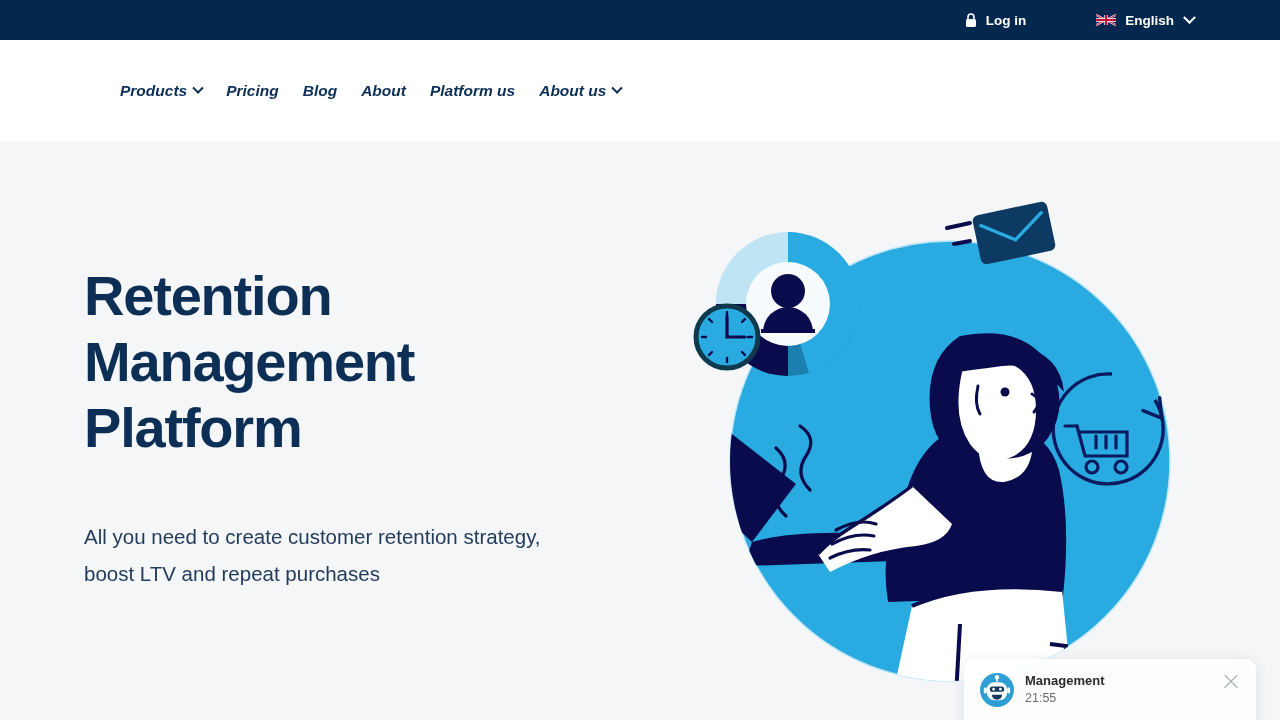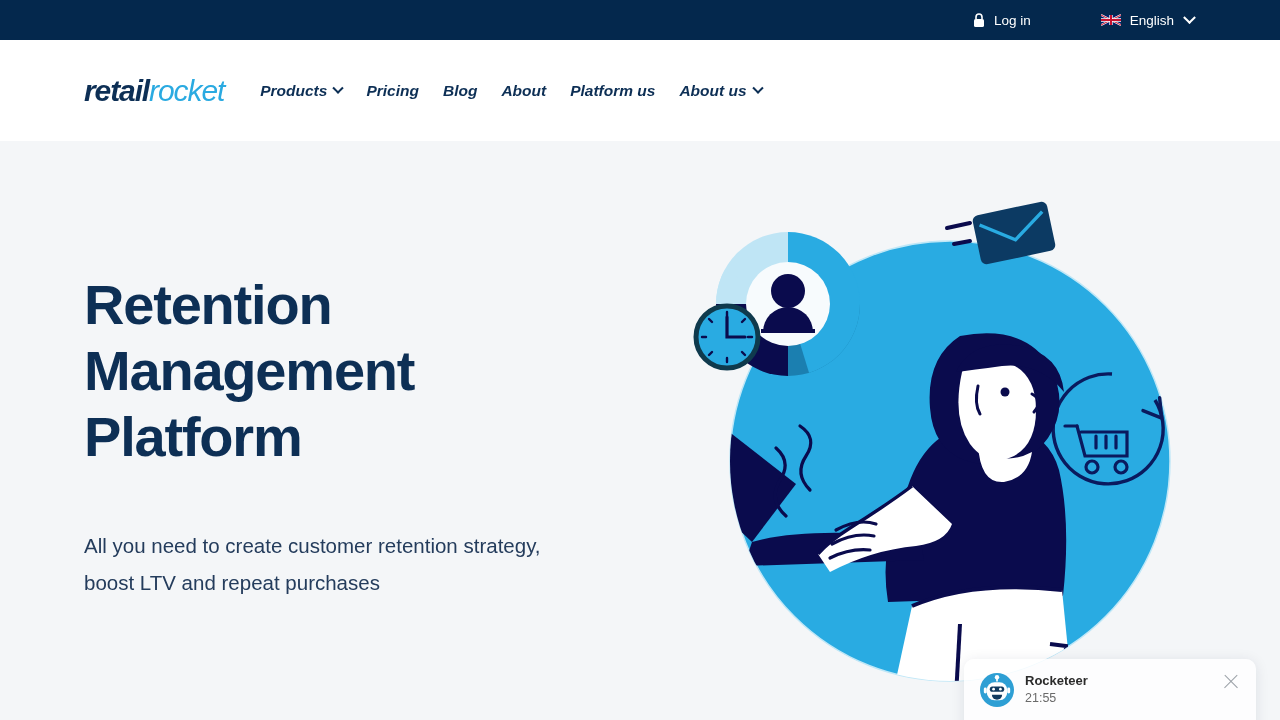--- a/index.html
+++ b/index.html
@@ -19,21 +19,21 @@
     justify-content: flex-end;
     padding-right: 86px;
     gap: 70px;
   }
   .topbar-item {
     display: flex;
     align-items: center;
     gap: 9px;
     color: #ffffff;
     font-size: 13.5px;
-    font-weight: 400;
+    font-weight: 700;
     cursor: pointer;
     white-space: nowrap;
   }
   .lock-icon { display: block; }
   .flag-icon {
     width: 20px; height: 14px;
     display: block;
     border-radius: 1px;
   }
   .chev {
@@ -120,21 +120,20 @@
     top: 122px;
     width: 560px;
   }
   .hero-title {
     color: #0d2f55;
     font-size: 56px;
     font-weight: 800;
     line-height: 1.18;
     letter-spacing: -1.2px;
     max-width: 420px;
-    margin-top: 9px;
   }
   .hero-sub {
     margin-top: 58px;
     color: #243c5c;
     font-size: 20.5px;
     line-height: 1.78;
     font-weight: 400;
     max-width: 470px;
   }
 
@@ -197,23 +196,20 @@
       <path d="M0,0 L60,30 M60,0 L0,30" stroke="#C8102E" stroke-width="3"></path>
       <path d="M30,0 V30 M0,15 H60" stroke="#fff" stroke-width="10"></path>
       <path d="M30,0 V30 M0,15 H60" stroke="#C8102E" stroke-width="6"></path>
     </svg>
     <span>English</span>
     <i class="chev"></i>
   </div>
 </div>
 
 <div class="header">
-  <div class="logo">
-    <span class="a">retail</span><span class="b">rocket</span>
-  </div>
 
   <nav class="nav">
     <div class="nav-item">
       <span>Products</span>
       <i class="chev-dark"></i>
     </div>
     <div class="nav-item">
       <span>Pricing</span>
     </div>
     <div class="nav-item">
@@ -355,21 +351,21 @@
         <circle cx="20" cy="5" r="2.6" fill="#ffffff"></circle>
         <rect x="8" y="11" width="24" height="21" rx="9" fill="#ffffff"></rect>
         <rect x="11.5" y="16" width="17" height="6" rx="3" fill="#123a5e"></rect>
         <circle cx="16" cy="19" r="1.6" fill="#ffffff"></circle>
         <circle cx="24" cy="19" r="1.6" fill="#ffffff"></circle>
         <path d="M14 25.5h12a6 6 0 0 1-12 0z" fill="#123a5e"></path>
         <rect x="4.5" y="17" width="3.5" height="7" rx="1.7" fill="#ffffff"></rect>
         <rect x="32" y="17" width="3.5" height="7" rx="1.7" fill="#ffffff"></rect>
       </svg>
       <div class="chat-meta">
-        <div class="chat-name">Rocketeer</div>
+        <div class="chat-name">Management</div>
         <div class="chat-time">21:55</div>
       </div>
       <div class="chat-close"></div>
     </div>
 
   </div>
 
 </div>
 
 </body></html>

